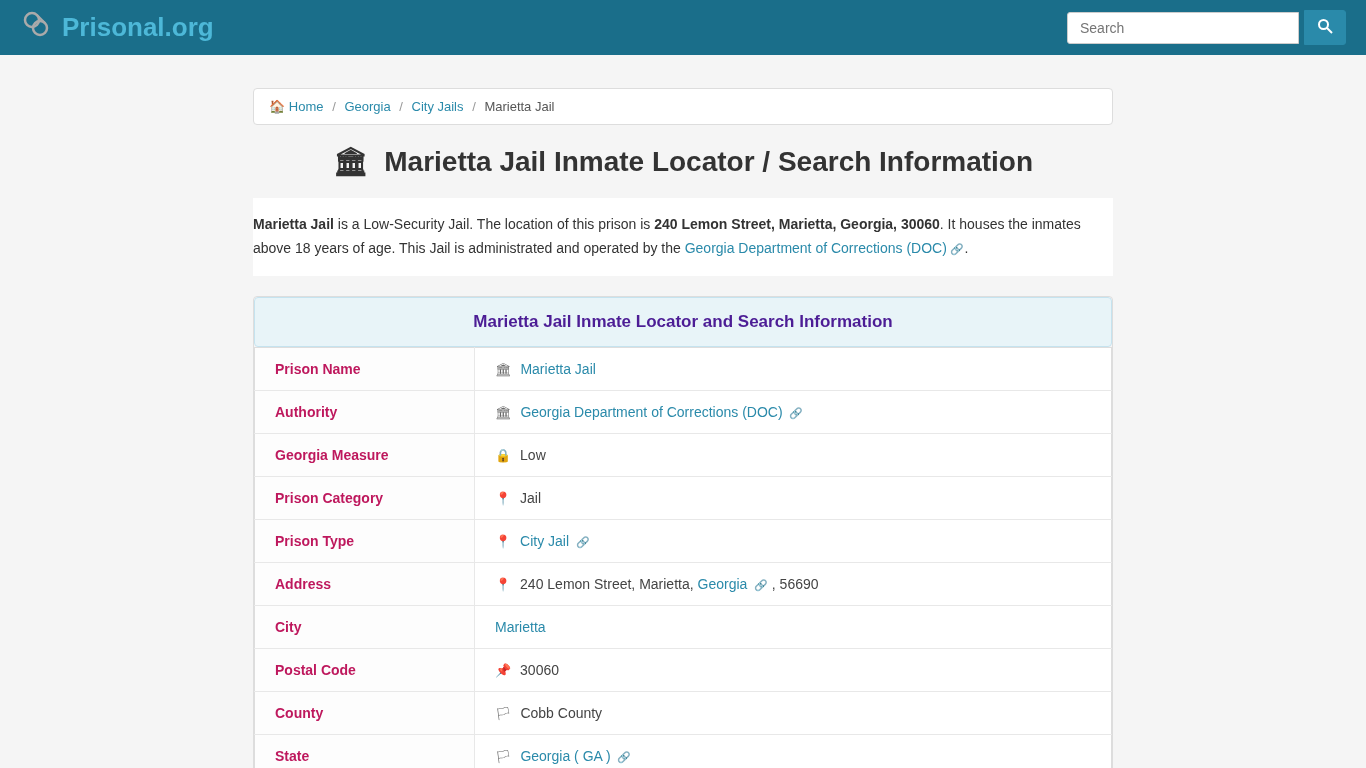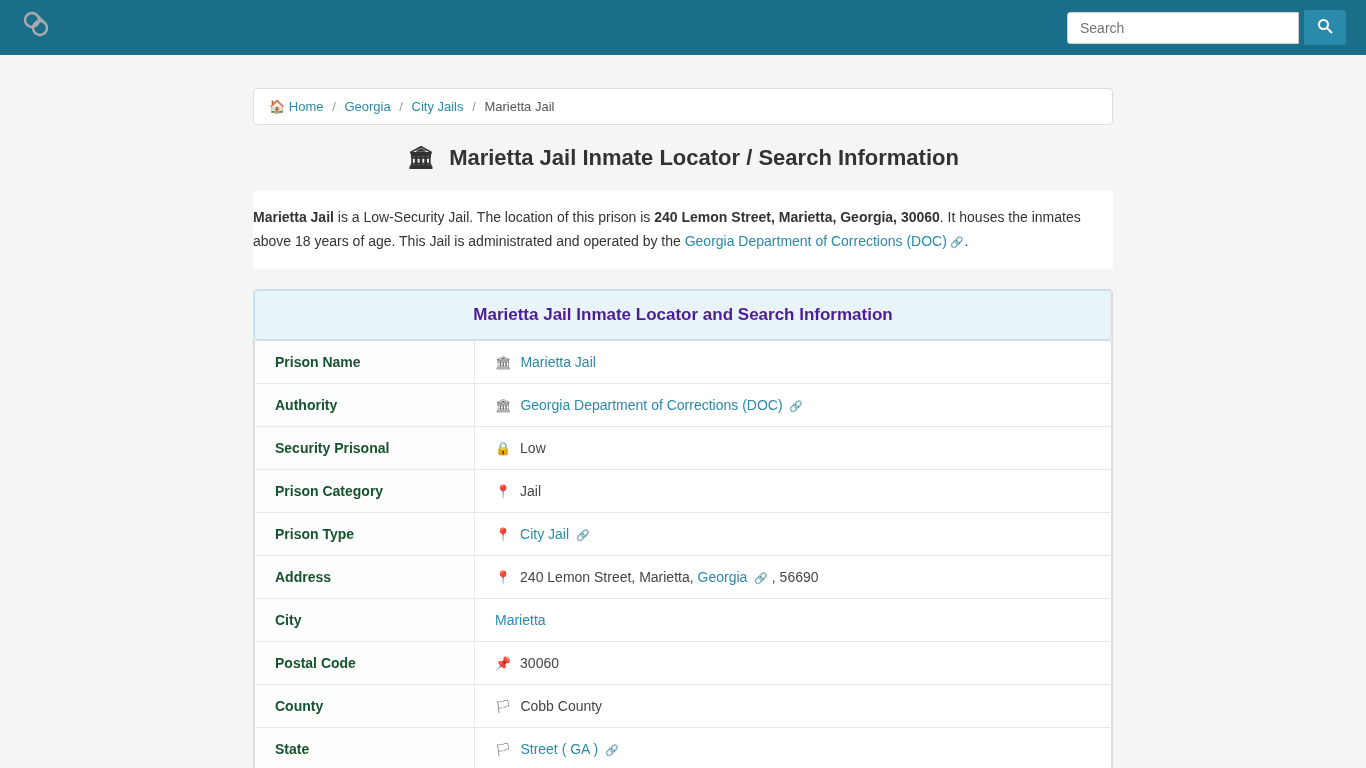--- a/index.html
+++ b/index.html
@@ -74,21 +74,21 @@
     .breadcrumb a {
       color: #2a8aaa;
       text-decoration: none;
     }
     .breadcrumb .separator { margin: 0 5px; color: #999; }
     .home-icon { font-size: 13px; }
 
     
     .page-title {
       text-align: center;
-      font-size: 22px;
+      font-size: 28px;
       font-weight: bold;
       color: #333;
       margin-bottom: 20px;
     }
     .page-title .jail-icon { margin-right: 8px; }
 
     
     .description {
       background: #fff;
       padding: 15px 0;
@@ -123,21 +123,21 @@
       border-bottom: 1px solid #e8e8e8;
     }
     .info-table tr:last-child { border-bottom: none; }
     .info-table td {
       padding: 13px 20px;
       vertical-align: middle;
     }
     .info-table td:first-child {
       font-weight: bold;
       width: 220px;
-      color: #14532d;
+      color: #be185d;
       background: #fdfdfd;
       border-right: 1px solid #e8e8e8;
     }
     .info-table td:last-child {
       color: #444;
     }
     .info-table a {
       color: #2a8aaa;
       text-decoration: none;
     }
@@ -161,20 +161,23 @@
 <body>
 
 <header class="header">
   <div class="logo-area">
     <span class="logo-icon">
       <svg width="32" height="32" viewBox="0 0 32 32" fill="none" xmlns="http://www.w3.org/2000/svg">
         <circle cx="12" cy="12" r="7" stroke="#aaa" stroke-width="2.5" fill="none"></circle>
         <circle cx="20" cy="20" r="7" stroke="#aaa" stroke-width="2.5" fill="none"></circle>
         <line x1="17" y1="7" x2="25" y2="15" stroke="#aaa" stroke-width="2"></line>
       </svg>
+    </span>
+    <span class="logo-text">
+      <span>Prisonal</span><span style="color:#4db8d8;">.org</span>
     </span>
   </div>
   <div class="search-area">
     <input class="search-input" type="text" placeholder="Search" style="">
     <button class="search-btn">
       <svg width="16" height="16" viewBox="0 0 16 16" fill="white">
           <circle cx="6.5" cy="6.5" r="4.5" stroke="white" stroke-width="2" fill="none"></circle>
           <line x1="10" y1="10" x2="15" y2="15" stroke="white" stroke-width="2"></line>
         </svg>
     </button>
@@ -221,21 +224,21 @@
         <tr>
           <td>Authority</td>
           <td>
             <span class="cell-icon">🏛</span>
             <a href="#">Georgia Department of Corrections (DOC)</a>
             <span class="ext-link-icon">🔗</span>
           </td>
         </tr>
 
         <tr>
-          <td>Security Prisonal</td>
+          <td>Georgia Measure</td>
           <td>
             <span class="cell-icon">🔒</span>
             <span>Low</span>
           </td>
         </tr>
 
         <tr>
           <td>Prison Category</td>
           <td>
             <span class="cell-icon">📍</span>
@@ -283,21 +286,21 @@
           <td>
             <span class="cell-icon">🏳</span>
             <span>Cobb County</span>
           </td>
         </tr>
 
         <tr>
           <td>State</td>
           <td>
             <span class="cell-icon">🏳</span>
-            <a href="#">Street ( GA )</a>
+            <a href="#">Georgia ( GA )</a>
             <span class="ext-link-icon">🔗</span>
           </td>
         </tr>
       </tbody>
     </table>
   </div>
 
 </div>
 
 </body></html>

